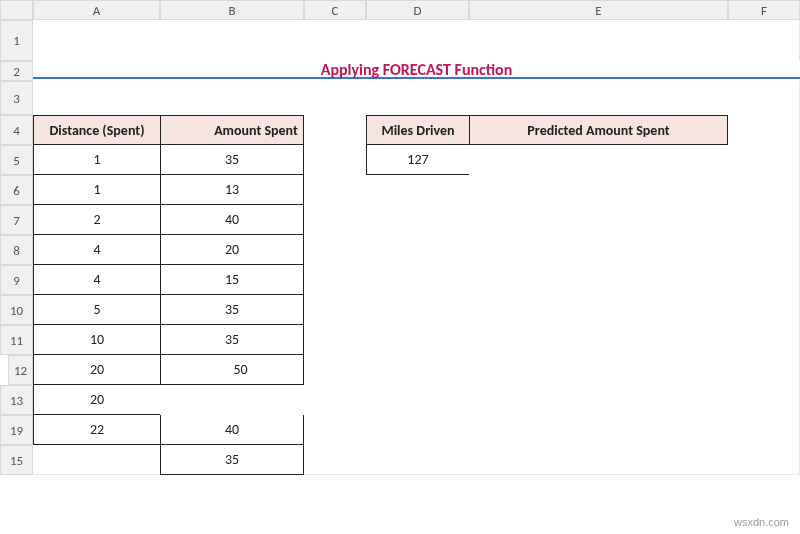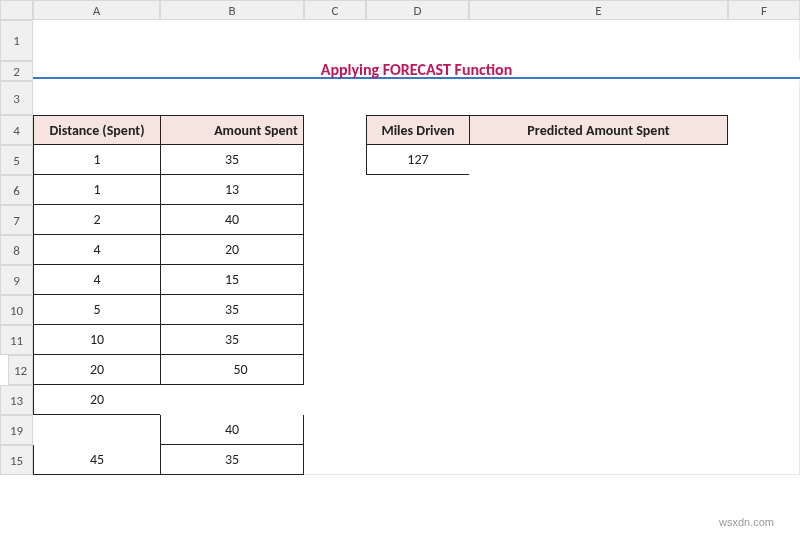--- a/index.html
+++ b/index.html
@@ -67,21 +67,21 @@
       border: 1px solid #222;
       background: #fff;
     }
     .highlight {
       outline: 3px solid #e8ad33;
       outline-offset: -2px;
     }
     .watermark {
       position: absolute;
       bottom: 6px;
-      right: 26px;
+      right: 11px;
       font-size: 11px;
       color: #999;
       font-family: Arial, sans-serif;
     }
   </style>
 </head>
 <body>
 
 <div class="sheet">
 
@@ -129,22 +129,22 @@
   <div class="tbl-cell" style="grid-column:3;grid-row:9;border-top:none;">20</div>
   <div class="tbl-cell" style="grid-column:2;grid-row:10;border-right:none;border-top:none;">4</div>
   <div class="tbl-cell" style="grid-column:3;grid-row:10;border-top:none;">15</div>
   <div class="tbl-cell" style="grid-column:2;grid-row:11;border-right:none;border-top:none;">5</div>
   <div class="tbl-cell" style="grid-column:3;grid-row:11;border-top:none;">35</div>
   <div class="tbl-cell" style="grid-column:2;grid-row:12;border-right:none;border-top:none;">10</div>
   <div class="tbl-cell" style="grid-column:3;grid-row:12;border-top:none;">35</div>
   <div class="tbl-cell" style="grid-column:2;grid-row:13;border-right:none;border-top:none;">20</div>
   <div class="tbl-cell" style="grid-column:3;grid-row:13;border-top:none;padding-left:17px;">50</div>
   <div class="tbl-cell" style="grid-column:2;grid-row:14;border-right:none;border-top:none;">20</div>
+  <div class="tbl-cell" style="grid-column:2;grid-row:15;border-right:none;border-top:none;">22</div>
   <div class="tbl-cell" style="grid-column:3;grid-row:15;border-top:none;">40</div>
-  <div class="tbl-cell" style="grid-column:2;grid-row:16;border-right:none;border-top:none;">45</div>
   <div class="tbl-cell" style="grid-column:3;grid-row:16;border-top:none;">35</div>
 
   <div class="tbl-header" style="grid-column:5;grid-row:5;border-right:none;">Miles Driven</div>
   <div class="tbl-header" style="grid-column:6;grid-row:5;">Predicted Amount Spent</div>
 
   <div class="tbl-cell" style="grid-column:5;grid-row:6;border-right:none;border-top:none;">127</div>
 </div>
 
 <div class="watermark">wsxdn.com</div>
 

